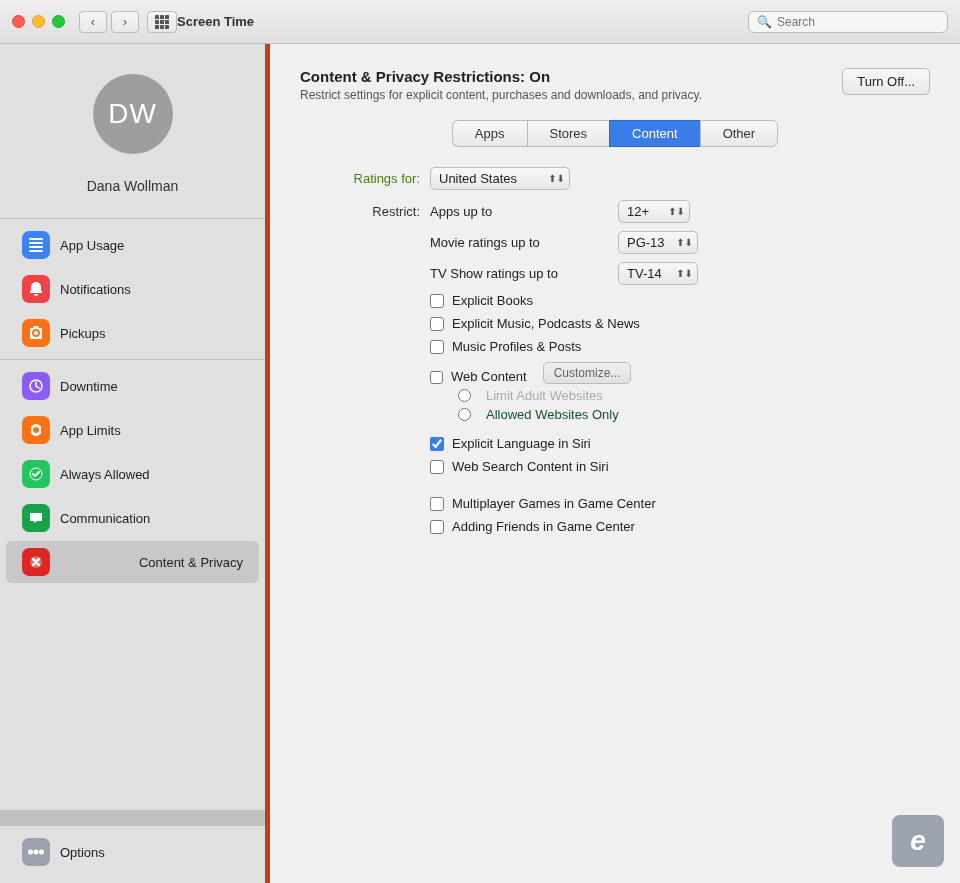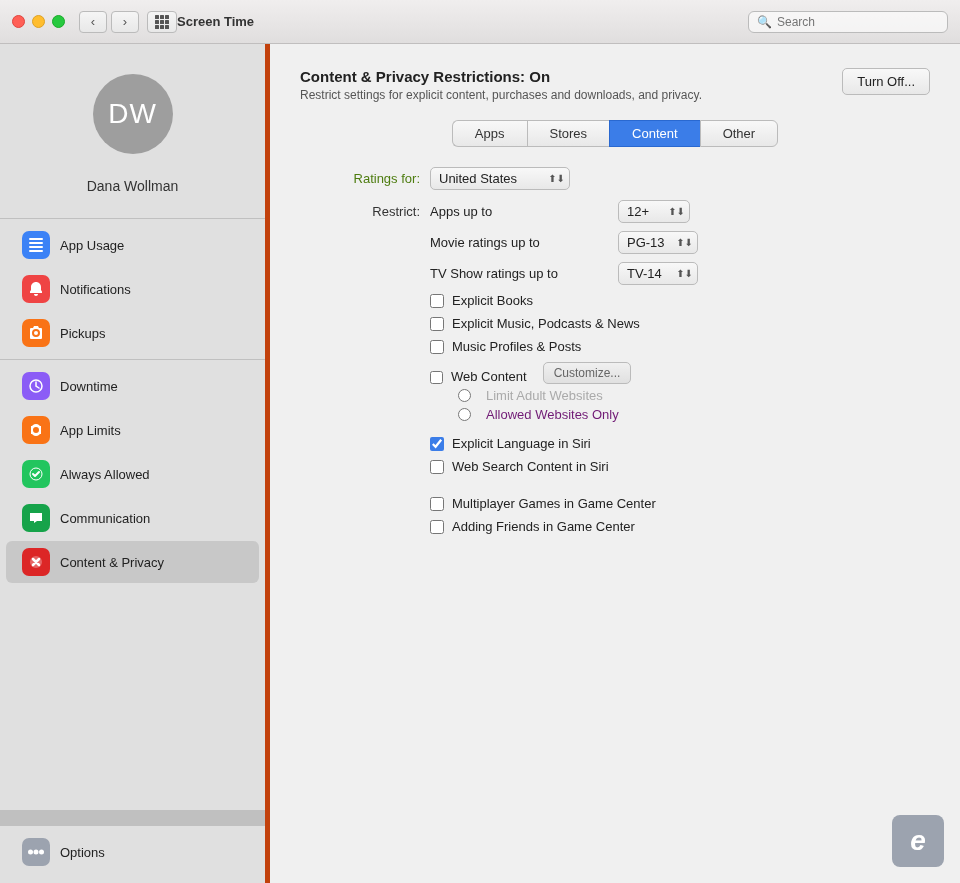--- a/index.html
+++ b/index.html
@@ -166,20 +166,21 @@
       display: flex;
       align-items: center;
       padding: 7px 16px;
       cursor: pointer;
       border-radius: 6px;
       margin: 1px 6px;
       gap: 10px;
     }
     .sidebar-item.active {
       background: #c8c8c8;
+      justify-content: space-between;
     }
 
     .sidebar-icon {
       width: 28px;
       height: 28px;
       border-radius: 7px;
       display: flex;
       align-items: center;
       justify-content: center;
       font-size: 16px;
@@ -658,21 +659,21 @@
           <button class="customize-btn">Customize...</button>
         </div>
 
         <div class="indent-row" style="margin-left:28px; margin-bottom:4px;">
           <input type="radio" name="web-restrict" id="limit-adult" style="">
           <label for="limit-adult" style="color:#aaa;">Limit Adult Websites</label>
         </div>
 
         <div class="indent-row" style="margin-left:28px;">
           <input type="radio" name="web-restrict" id="allowed-only" style="">
-          <label for="allowed-only" style="color:#701a75;">Allowed Websites Only</label>
+          <label for="allowed-only" style="color:#14532d;">Allowed Websites Only</label>
         </div>
 
       </div>
     </div>
 
     <div class="check-row">
       <input type="checkbox" id="explicit-siri" checked="" style="">
       <label for="explicit-siri">Explicit Language in Siri</label>
     </div>
 

